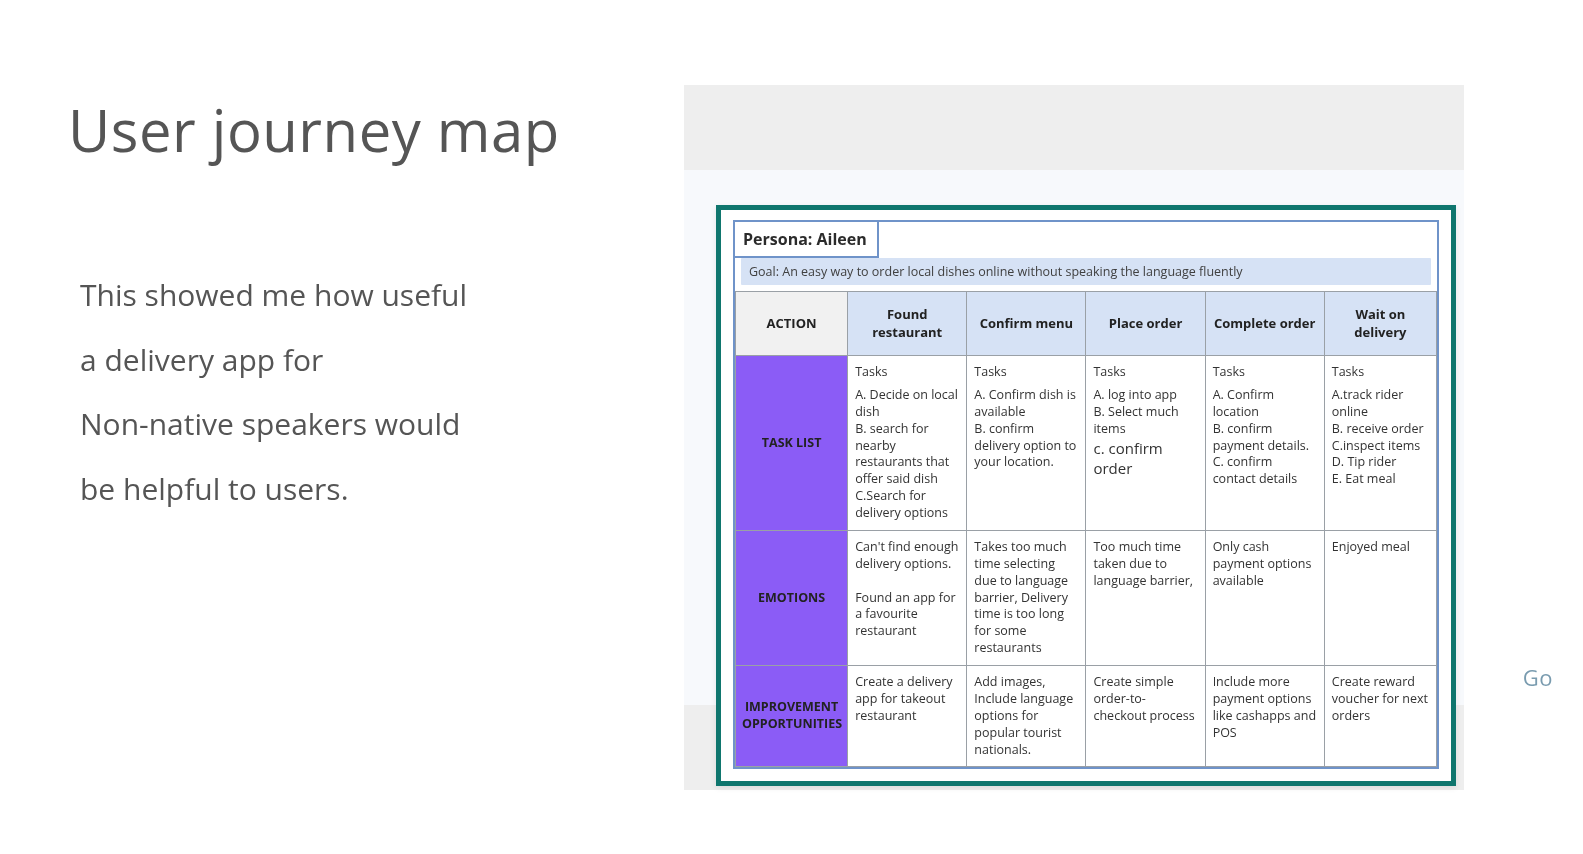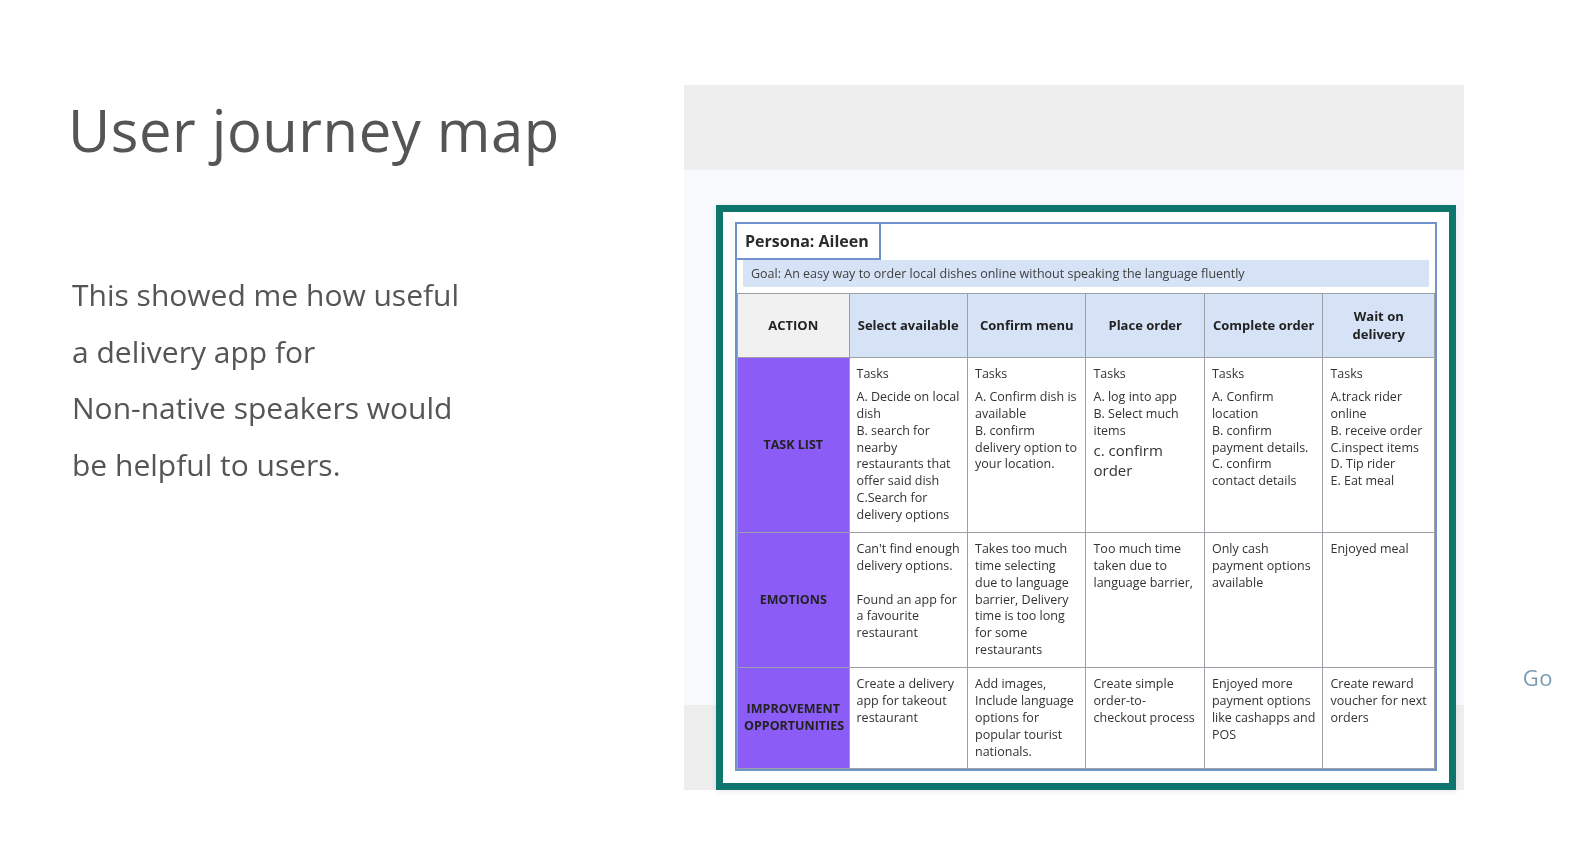--- a/index.html
+++ b/index.html
@@ -28,21 +28,21 @@
     color: #555555;
     letter-spacing: 0.5px;
     margin: 0 0 100px 0;
   }
   .body-text {
     font-size: 30px;
     font-weight: 400;
     color: #555555;
     line-height: 1.75;
   }
-  .body-text p { margin: 4px; }
+  .body-text p { margin: 12px; }
 
   .right-panel {
     position: absolute;
     left: 684px;
     top: 85px;
     width: 780px;
     height: 705px;
     background: #eeeeee;
   }
   .right-inner {
@@ -53,21 +53,21 @@
     height: 535px;
     background: #f7f9fc;
   }
 
   .map-card {
     position: absolute;
     left: 716px;
     top: 205px;
     width: 740px;
     background: #ffffff;
-    border: 7px solid #0f766e;
+    border: 5px solid #0f766e;
     box-shadow: 0 2px 6px rgba(0,0,0,0.08);
     padding: 10px 12px 12px 12px;
   }
 
   .map-inner {
     border: 2px solid #6f93c9;
   }
 
   .persona-head {
     position: relative;
@@ -186,21 +186,21 @@
           <col class="c0">
             <col class="c1">
             <col class="c2">
             <col class="c3">
             <col class="c4">
             <col class="c5">
         </colgroup>
         <tbody>
             <tr class="colhead">
           <th class="corner">ACTION</th>
-          <th>Select available</th>
+          <th>Found restaurant</th>
           <th>Confirm menu</th>
           <th>Place order</th>
           <th>Complete order</th>
           <th>Wait on delivery</th>
         </tr>
 
         <tr>
           <th class="rowhead">TASK LIST</th>
           <td>
             <span class="tasks-label">Tasks</span>
@@ -244,21 +244,21 @@
           <td>Too much time taken due to language barrier,</td>
           <td>Only cash payment options available</td>
           <td>Enjoyed meal</td>
         </tr>
 
         <tr>
           <th class="rowhead">IMPROVEMENT OPPORTUNITIES</th>
           <td>Create a delivery app for takeout restaurant</td>
           <td>Add images, Include language options for popular tourist nationals.</td>
           <td>Create simple order-to-checkout process</td>
-          <td>Enjoyed more payment options like cashapps and POS</td>
+          <td>Include more payment options like cashapps and POS</td>
           <td>Create reward voucher for next orders</td>
         </tr>
       </tbody>
         </table>
     </div>
   </div>
 
   <div class="footer-text">Go</div>
 
 </div>

